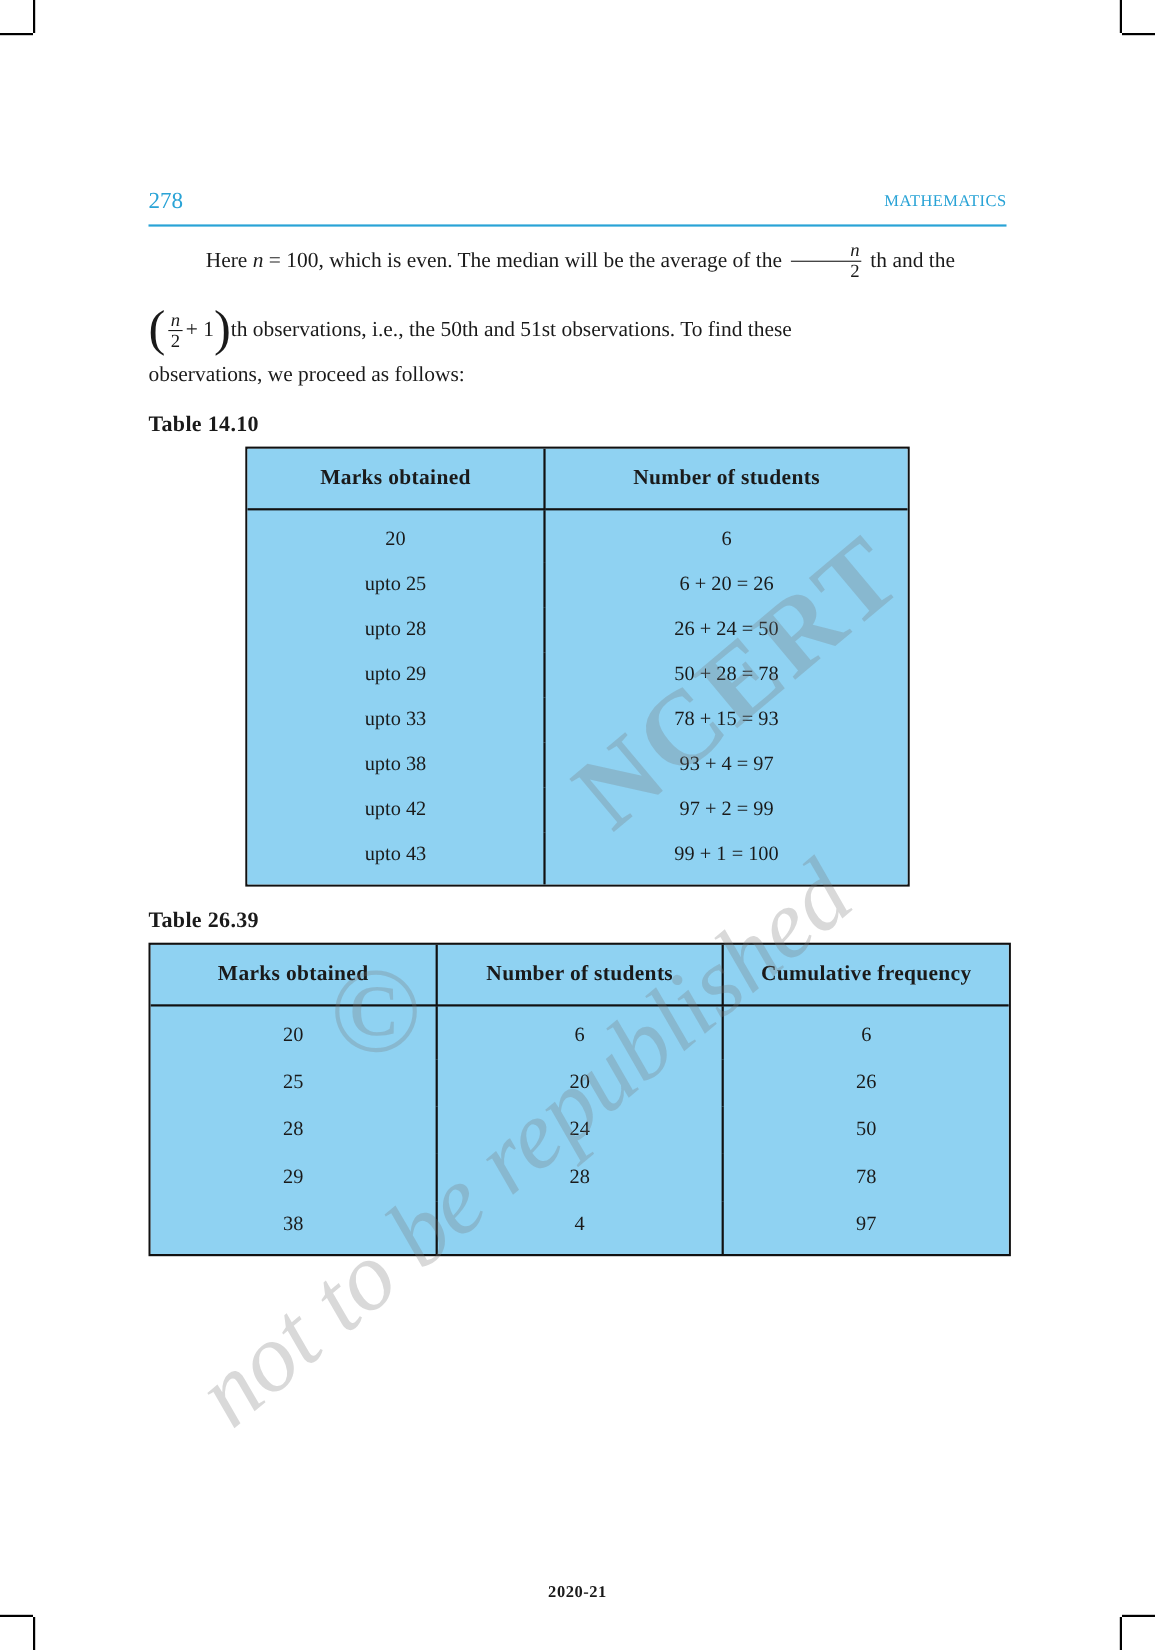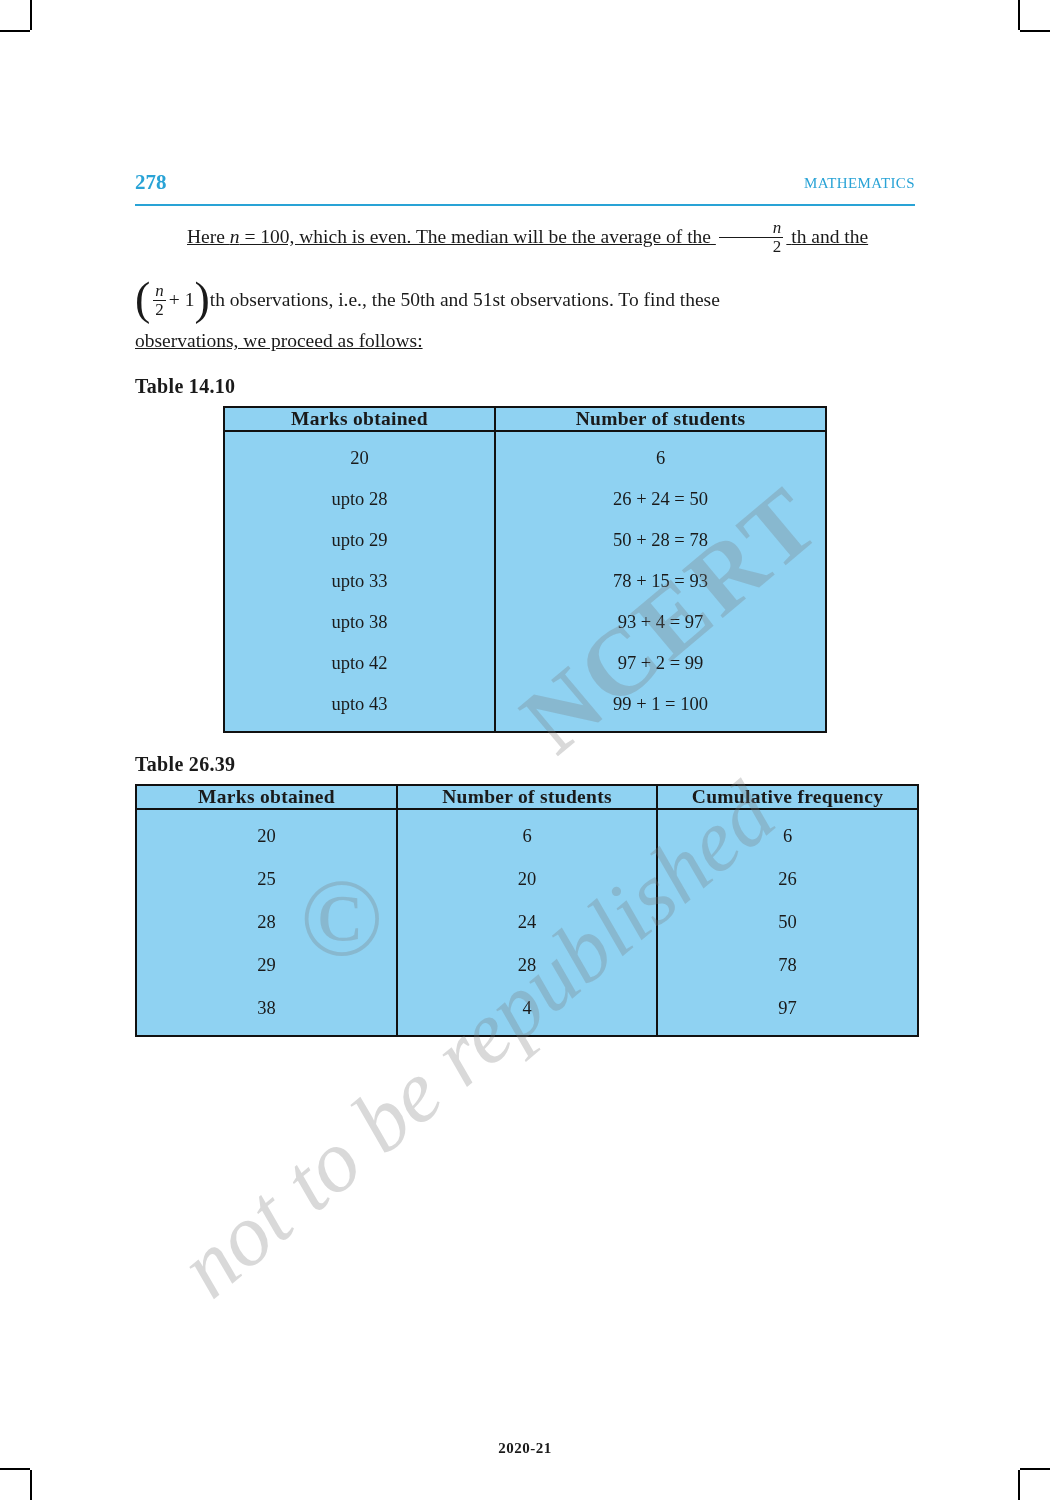--- a/index.html
+++ b/index.html
@@ -44,40 +44,38 @@
     height: 34px;
     border-bottom: 2px solid #29a3d6;
   }
   .page-number {
     position: absolute;
     left: 0;
     top: 0;
     font-size: 21px;
     color: #29a3d6;
     font-family: "Liberation Serif", serif;
-    font-weight: bold;
   }
   .runhead-title {
     position: absolute;
     right: 0;
     top: 5px;
     font-size: 15px;
     color: #29a3d6;
     letter-spacing: 0.4px;
     font-variant: small-caps;
     font-family: "Liberation Serif", serif;
   }
 
   
   .para {
     font-size: 19.5px;
     line-height: 1.42;
     text-align: justify;
     margin-top: 14px;
-    text-decoration: underline;
   }
   .indent { text-indent: 52px; }
   .para i { font-style: italic; }
 
   .frac {
     display: inline-block;
     vertical-align: middle;
     text-align: center;
     line-height: 1.05;
     font-size: 17px;
@@ -120,21 +118,21 @@
     letter-spacing: 0.3px;
   }
 
   table {
     border-collapse: collapse;
     background: #8fd2f2;
     font-size: 18.5px;
   }
   table td, table th {
     border: 2px solid #111111;
-    padding: 0;
+    padding: 16px;
   }
   th {
     font-weight: bold;
     font-size: 19.5px;
     padding: 13px 6px;
     letter-spacing: 0.3px;
   }
   td {
     text-align: center;
     padding: 8px 6px;
@@ -265,20 +263,24 @@
           <th class="colmarks">Marks  obtained</th>
           <th>Number  of  students</th>
         </tr>
       </thead>
       <tbody>
         <tr>
           <td>20</td>
           <td>6</td>
         </tr>
         <tr>
+          <td>upto 25</td>
+          <td>6 + 20 = 26</td>
+        </tr>
+        <tr>
           <td>upto 28</td>
           <td>26 + 24 = 50</td>
         </tr>
         <tr>
           <td>upto 29</td>
           <td>50 + 28 = 78</td>
         </tr>
         <tr>
           <td>upto 33</td>
           <td>78 + 15 = 93</td>

